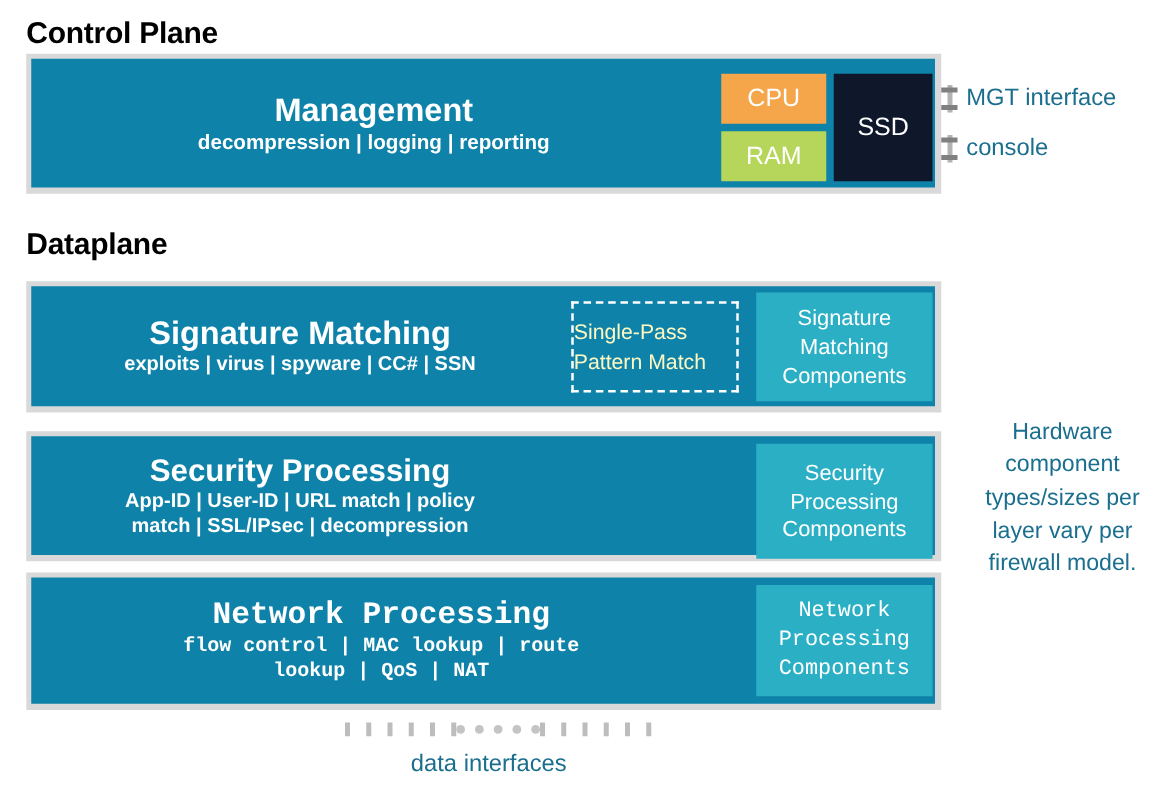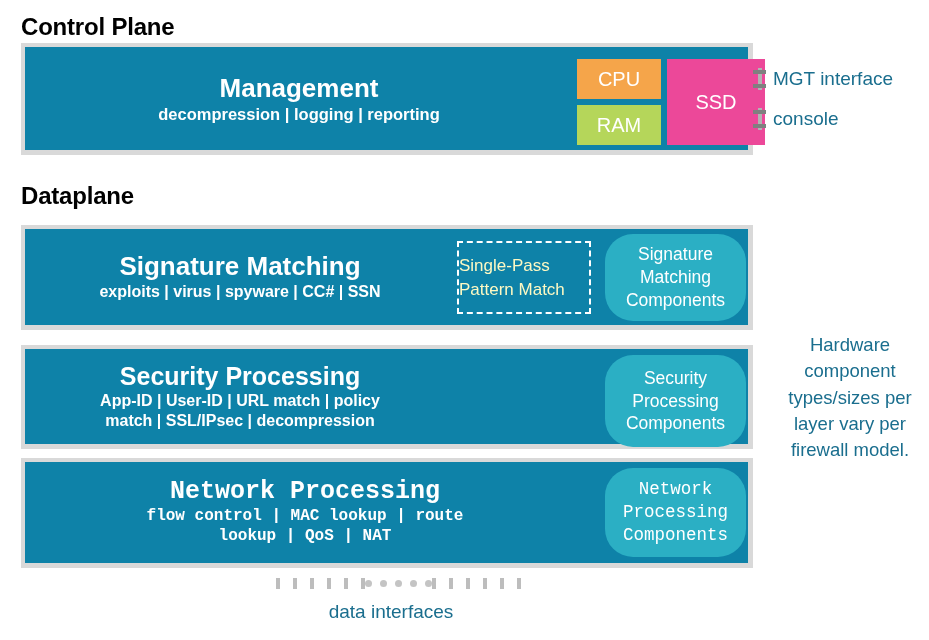--- a/index.html
+++ b/index.html
@@ -104,21 +104,20 @@
     position: absolute;
     background: #2bafc4;
     color: #ffffff;
     display: flex;
     align-items: center;
     justify-content: center;
     text-align: center;
     font-size: 17.5px;
     line-height: 1.30;
     box-sizing: border-box;
-    border-radius: 28px;
   }
   #components-signature { left: 580px; top: 5px;  width: 141px; height: 87px; }
   #components-security  { left: 580px; top: 6px;  width: 141px; height: 92px; }
   #components-network   { left: 580px; top: 6px;  width: 141px; height: 89px; }
 
   
   #block-cpu {
     position: absolute;
     left: 552px; top: 12px;
     width: 84px; height: 40px;
@@ -132,22 +131,22 @@
     left: 552px; top: 58px;
     width: 84px; height: 40px;
     background: #b5d65a;
     color: #ffffff;
     display: flex; align-items: center; justify-content: center;
     font-size: 20px;
   }
   #block-ssd {
     position: absolute;
     left: 642px; top: 12px;
-    width: 98px; height: 86px;
-    background: #ec4899;
+    width: 79px; height: 86px;
+    background: #0f172a;
     color: #ffffff;
     display: flex; align-items: center; justify-content: center;
     font-size: 20px;
   }
 
   
   .port-row {
     position: absolute;
     display: flex;
     align-items: center;

